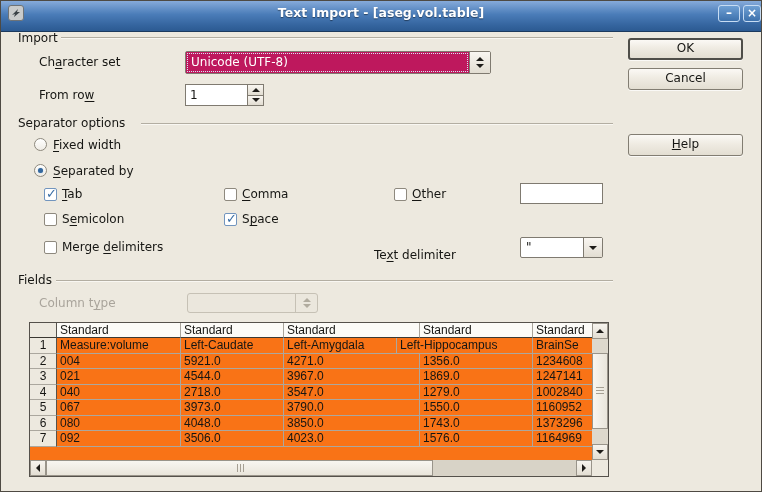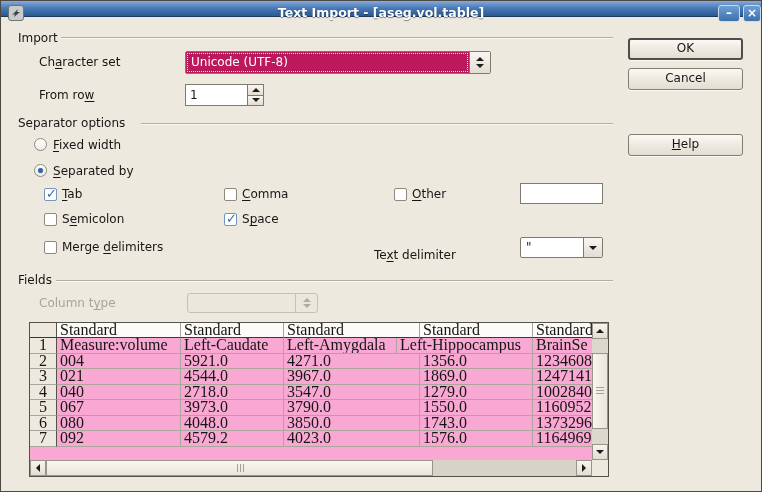--- a/index.html
+++ b/index.html
@@ -4,21 +4,21 @@
 <style>
   html,body{margin:0;padding:0;background:#555;}
   *{box-sizing:border-box;}
   .window{
     position:relative;width:762px;height:492px;background:#EDE9DF;
     border:1px solid #4E4A43;overflow:hidden;
     font-family:"DejaVu Sans","Liberation Sans",sans-serif;font-size:12px;color:#161613;
   }
   
   .titlebar{
-    position:absolute;left:0;top:0;width:100%;height:16px;
+    position:absolute;left:0;top:0;width:100%;height:31px;
     background:linear-gradient(#86ABDA,#4A7CB8 45%,#35659F 80%,#2C5A92);
     border-bottom:1px solid #1C3A5E;
   }
   .title{
     position:absolute;left:0;right:0;top:4px;text-align:center;
     color:#fff;font-weight:bold;font-size:12.5px;text-shadow:0 1px 1px rgba(0,0,0,.45);
   }
   .win-icon{position:absolute;left:7px;top:4px;width:16px;height:16px;}
   .tb-btn{
     position:absolute;top:4px;height:17px;border:1px solid #C7DCF3;border-radius:3px;
@@ -64,22 +64,22 @@
   .combo-disabled .sp{width:22px;border-left:1px solid #C6C1B5;display:flex;flex-direction:column;align-items:center;justify-content:center;gap:2px;}
   
   .btn{
     position:absolute;left:627px;width:115px;height:22px;border:1px solid #827D72;border-radius:3px;
     background:linear-gradient(#FBF9F5,#EFEBE2 45%,#E3DED2);text-align:center;line-height:19px;
     box-shadow:0 1px 0 rgba(255,255,255,.7);
   }
   .btn-default{border:2px solid #4F4E49;line-height:17px;}
   
   .preview{position:absolute;left:28px;top:321px;width:580px;height:155px;border:1px solid #55514B;background:#fff;}
-  .grid-area{position:absolute;left:0;top:0;right:16px;bottom:16px;background:#f9a8d4;overflow:hidden;
-    font-family:Liberation Serif, serif;font-size:16px;}
+  .grid-area{position:absolute;left:0;top:0;right:16px;bottom:16px;background:#f97316;overflow:hidden;
+    font-family:Liberation Sans, sans-serif;font-size:12px;}
   .grow{display:flex;height:15.5px;}
   .ghead{display:flex;height:15px;}
   .cell{padding-left:3px;white-space:nowrap;overflow:hidden;line-height:14px;}
   .w0{width:27px;} .w1{width:124px;} .w2{width:103px;} .w3{width:136px;} .w4{width:113px;} .w5{flex:1;}
   .hc{background:#FCFBF7;border-bottom:1px solid #3A3832;border-right:1px solid #A8A49B;}
   .hc.w5{border-right:none;}
   .corner{background:#EDE9DF;border-right:1px solid #55524C;border-bottom:1px solid #3A3832;}
   .rn{background:#EDE9DF;border-right:1px solid #55524C;border-bottom:1px solid #ABA79E;text-align:center;padding-left:0;}
   .dc{border-right:1px solid #ABA79E;border-bottom:1px solid #ABA79E;}
   .dc.w5{border-right:none;}
@@ -232,21 +232,21 @@
         <div class="cell w0 rn">6</div>
         <div class="cell w1 dc">080</div>
         <div class="cell w2 dc">4048.0</div>
         <div class="cell w3 dc">3850.0</div>
         <div class="cell w4 dc">1743.0</div>
         <div class="cell w5 dc">1373296</div>
       </div>
       <div class="grow">
         <div class="cell w0 rn">7</div>
         <div class="cell w1 dc">092</div>
-        <div class="cell w2 dc">4579.2</div>
+        <div class="cell w2 dc">3506.0</div>
         <div class="cell w3 dc">4023.0</div>
         <div class="cell w4 dc">1576.0</div>
         <div class="cell w5 dc">1164969</div>
       </div>
     </div>
 
     <div class="vscroll">
       <div class="sbtn" style="left:0;top:0;width:16px;height:16px;">
           <div class="tu"></div>
         </div>

